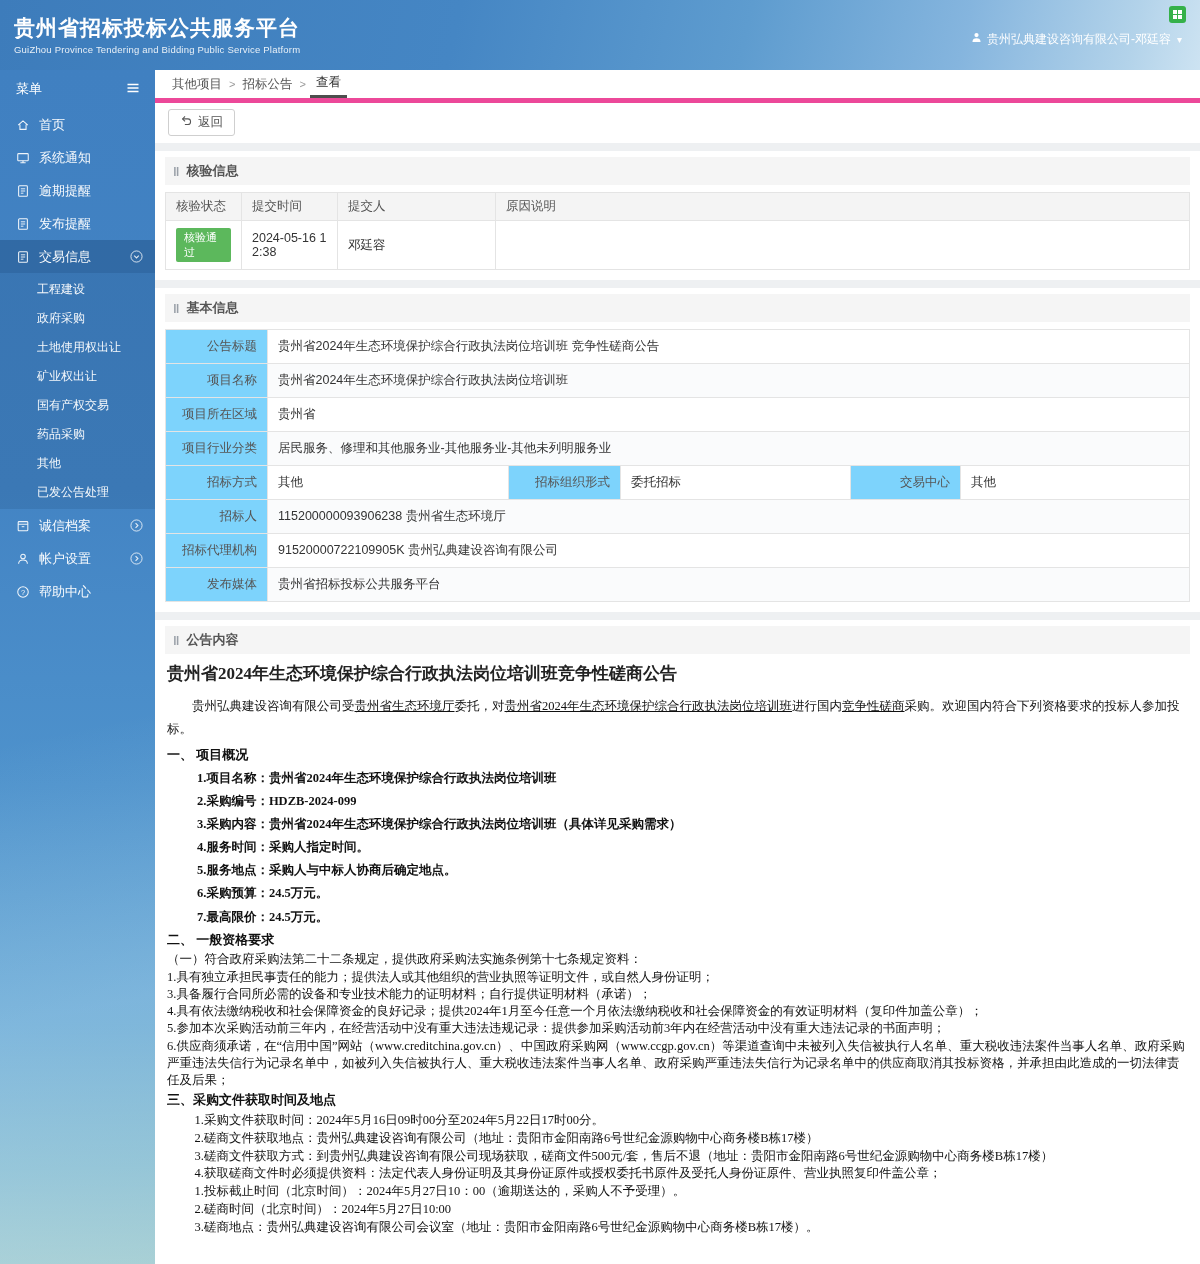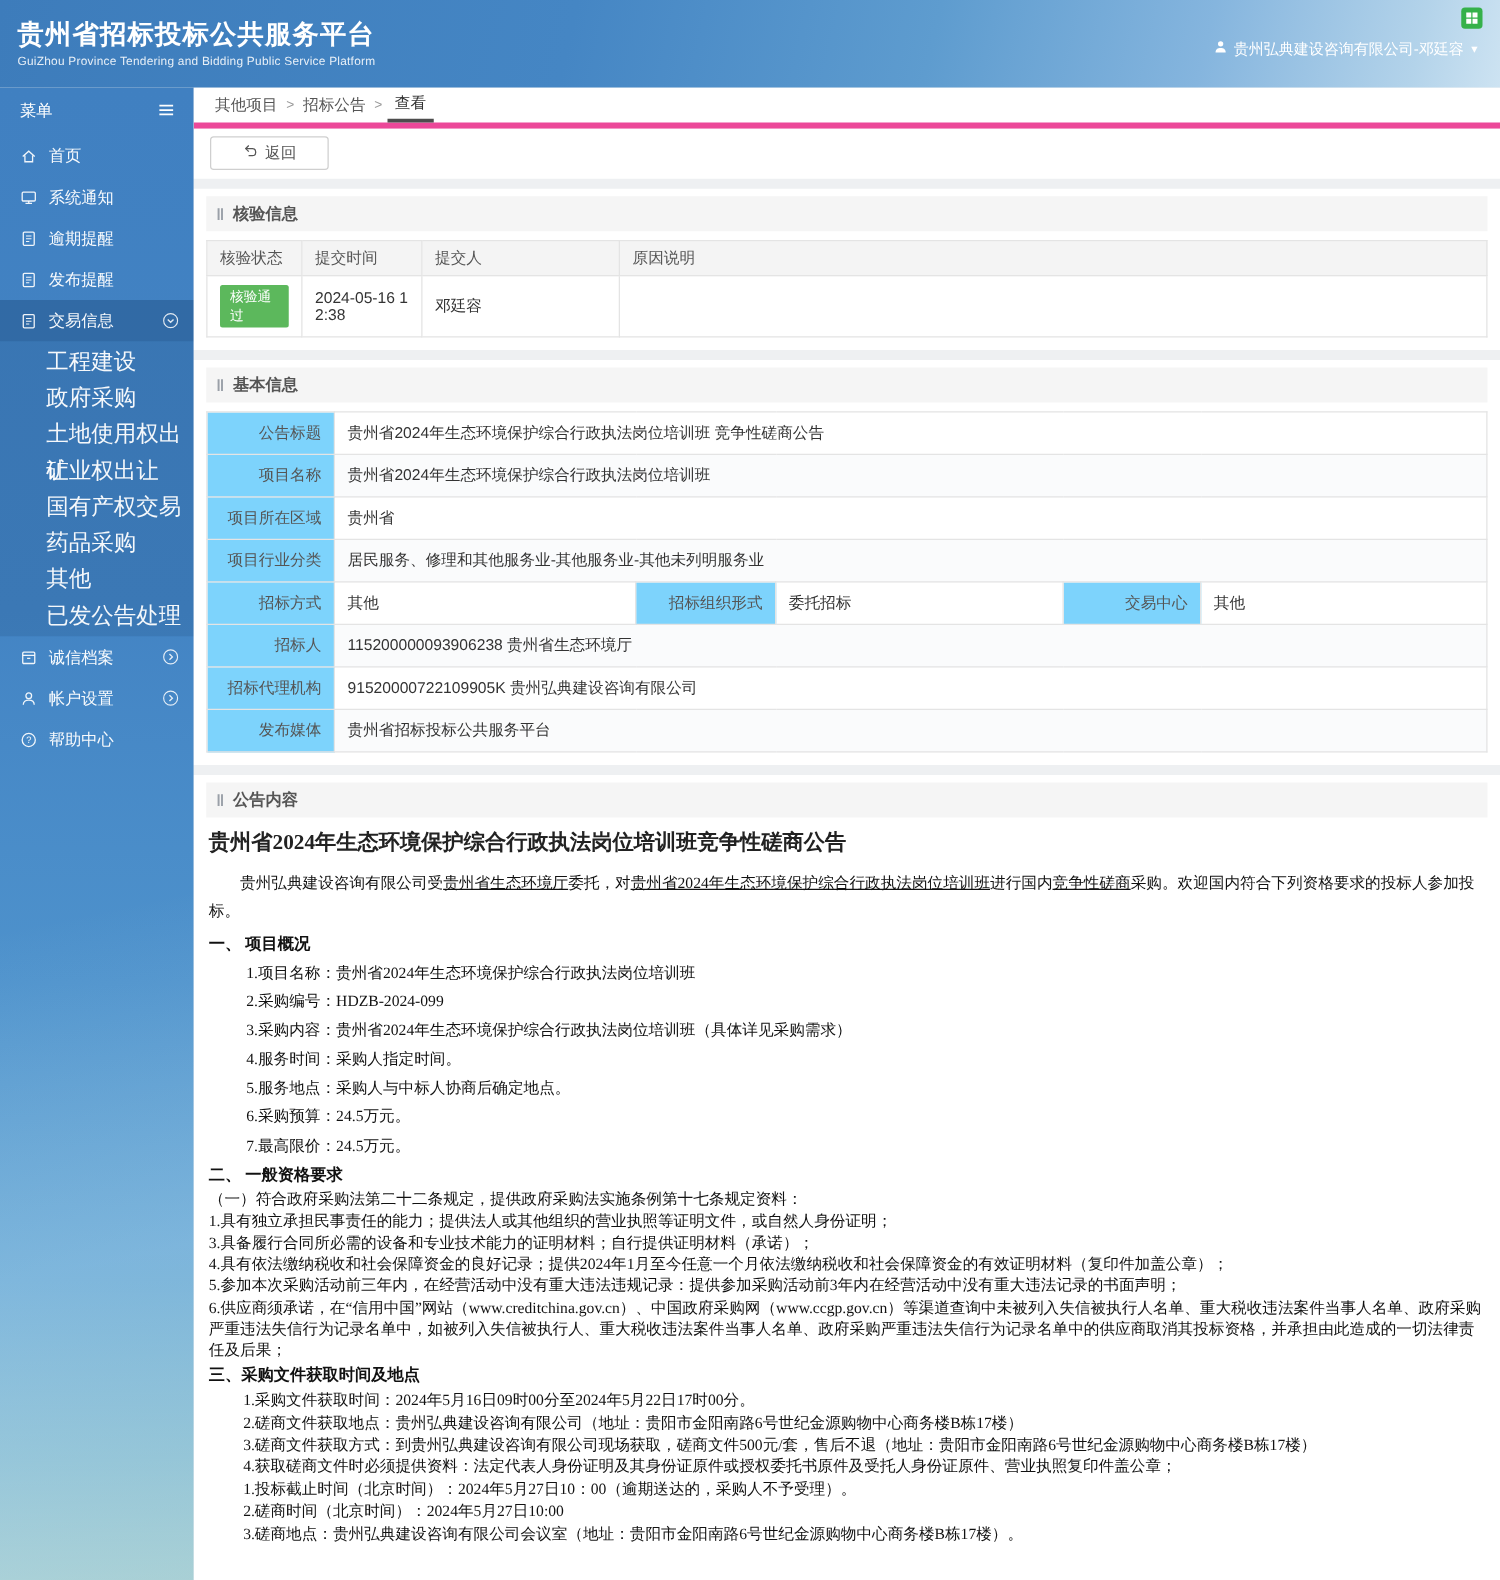--- a/index.html
+++ b/index.html
@@ -31,32 +31,32 @@
       linear-gradient(168deg, rgba(255,255,255,0) 55%, rgba(185,222,238,0.30) 78%, rgba(160,205,180,0.38) 100%),
       linear-gradient(180deg, #4080c1 0%, #4384c4 35%, #4e92cc 60%, #66a6d5 80%, #8cbfe1 92%, #aed2ea 100%); }
   .menu-head { height:38px; display:flex; align-items:center; justify-content:space-between; padding:0 14px 0 16px;
     font-size:13px; cursor:pointer; }
   .item { display:flex; align-items:center; gap:9px; height:33px; padding:0 12px 0 16px; font-size:13px;
     cursor:pointer; color:rgba(255,255,255,0.96); }
   .item.active { background:rgba(10,45,90,0.28); }
   .item .icn { display:flex; align-items:center; color:rgba(255,255,255,0.92); }
   .item .chev { margin-left:auto; display:flex; align-items:center; color:rgba(255,255,255,0.85); }
   .submenu { background:rgba(13,50,95,0.14); padding:2px 0; }
-  .subitem { height:29px; line-height:29px; padding-left:37px; font-size:18px; color:rgba(255,255,255,0.95); cursor:pointer; }
+  .subitem { height:29px; line-height:29px; padding-left:37px; font-size:12px; color:rgba(255,255,255,0.95); cursor:pointer; }
 
   
   .main { flex:1; display:flex; flex-direction:column; background:#eef0f2; min-width:0; overflow:hidden; }
   .crumbbar { height:33px; flex:0 0 33px; background:#fff; border-bottom:5px solid #ec4899;
     display:flex; align-items:stretch; padding:0 14px; font-size:12.5px; color:#555; }
   .crumb { display:flex; align-items:center; padding:0 3px; cursor:pointer; }
   .crumb-sep { display:flex; align-items:center; color:#999; padding:0 4px; font-size:11px; }
   .crumb-current { display:flex; align-items:center; padding:0 6px; border-bottom:3px solid #4d4d4d; color:#333; }
   .backrow { background:#fff; padding:6px 13px 7px; }
   .btn-back { display:inline-flex; align-items:flex-start; gap:5px; background:#fff; border:1px solid #cfcfcf;
-    border-radius:3px; padding:4px 25px; font-size:12.5px; color:#555; cursor:pointer; }
+    border-radius:3px; padding:4px 11px; font-size:12.5px; color:#555; cursor:pointer; }
 
   .panel { background:#fff; margin:8px 0 0 0; padding:6px 10px 10px; }
   .sec-title { display:flex; align-items:center; height:28px; font-size:13px; font-weight:bold; color:#555;
     background:#f5f5f5; padding:0 8px; margin-bottom:7px; }
   .sec-mark { color:#9aa0a8; font-weight:bold; margin-right:7px; font-size:13px; }
 
   table { width:100%; border-collapse:collapse; font-size:12.5px; color:#333; table-layout:fixed; }
   th, td { border:1px solid #e4e4e4; padding:7px 10px; text-align:left; word-break:break-all; }
   .vtable th { background:#f4f4f4; color:#555; font-weight:normal; padding:5px 10px; }
   .vtable td { height:37px; }
@@ -66,21 +66,21 @@
   .btable .lbl { background:#7dd3fc; color:#555; text-align:right; }
   .btable tr:nth-child(even) .val { background:#fafbfc; }
 
   
   .announcement { padding-bottom:34px; }
   .ann-body { font-family:"Liberation Serif", "DejaVu Serif", serif; font-size:12.5px; color:#111; padding:0 2px; }
   .c-title { font-size:17px; font-weight:bold; color:#222; margin:8px 0 9px; line-height:1.4; }
   .c-intro { text-indent:2em; line-height:1.85; margin-bottom:3px; }
   .c-intro .u { text-decoration:underline; }
   .blk-h { font-weight:bold; font-size:13px; line-height:1.75; }
-  .blk-i1 { padding-left:2.4em; line-height:1.85; }
+  .blk-i1 { padding-left:2.4em; line-height:1.85;font-weight:bold; }
   .blk-p0 { line-height:1.38; }
   .blk-i2 { padding-left:2.2em; line-height:1.42; white-space:pre-wrap; }
 </style>
 </head>
 <body>
 
 <div class="app">
 
   <div class="header">
     <div>

